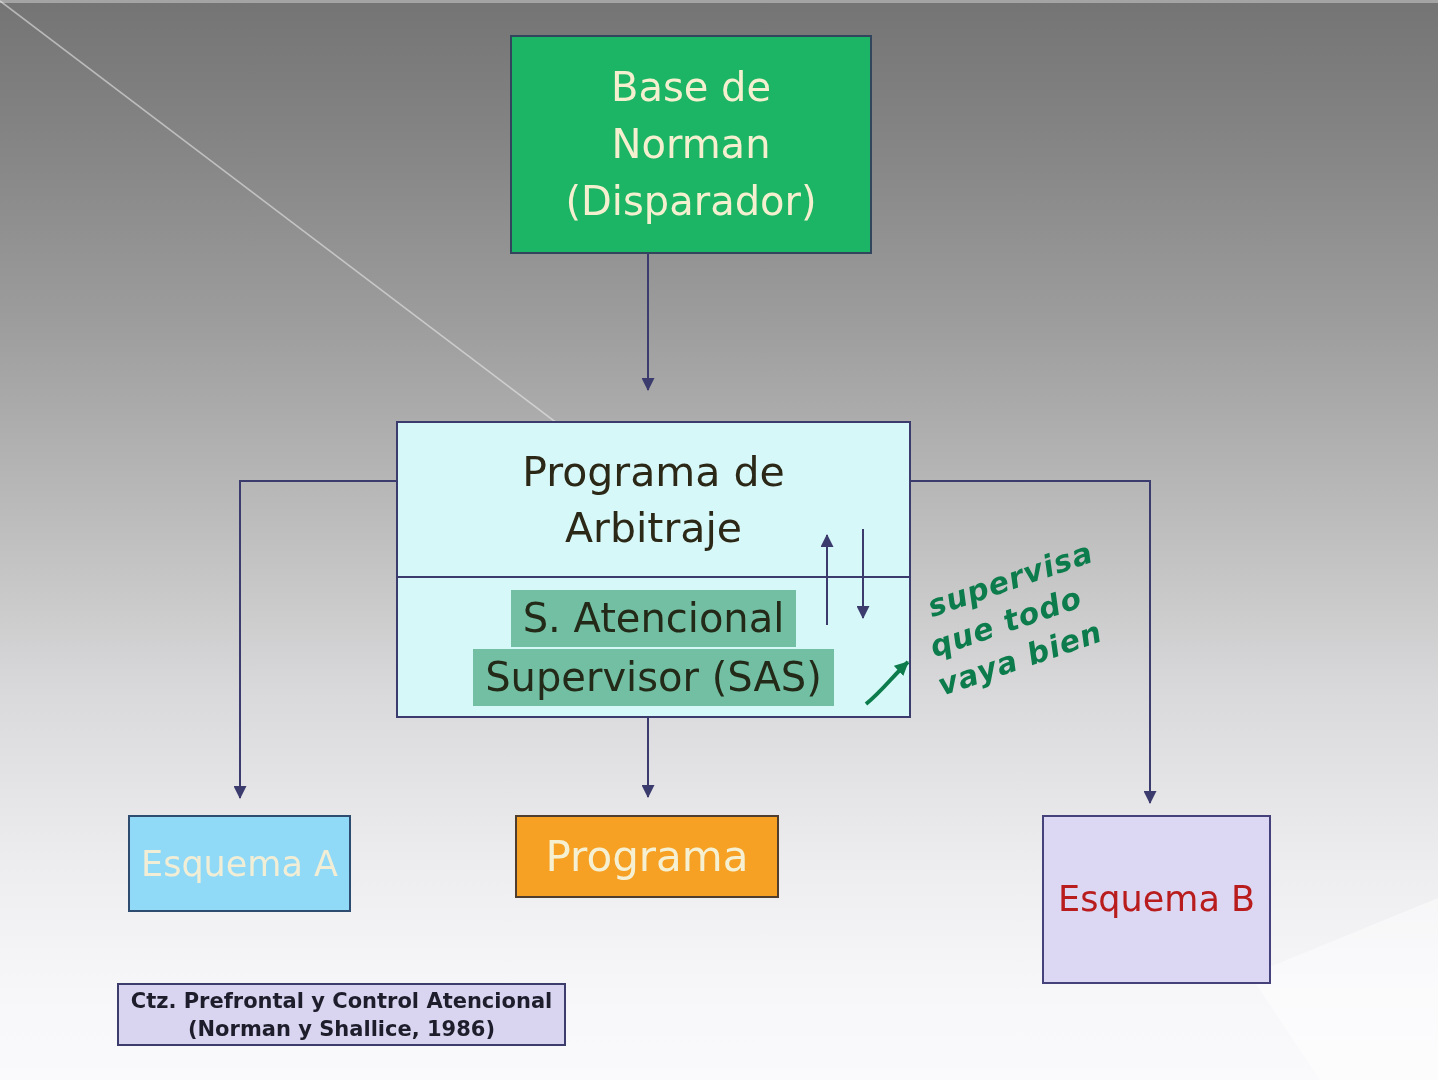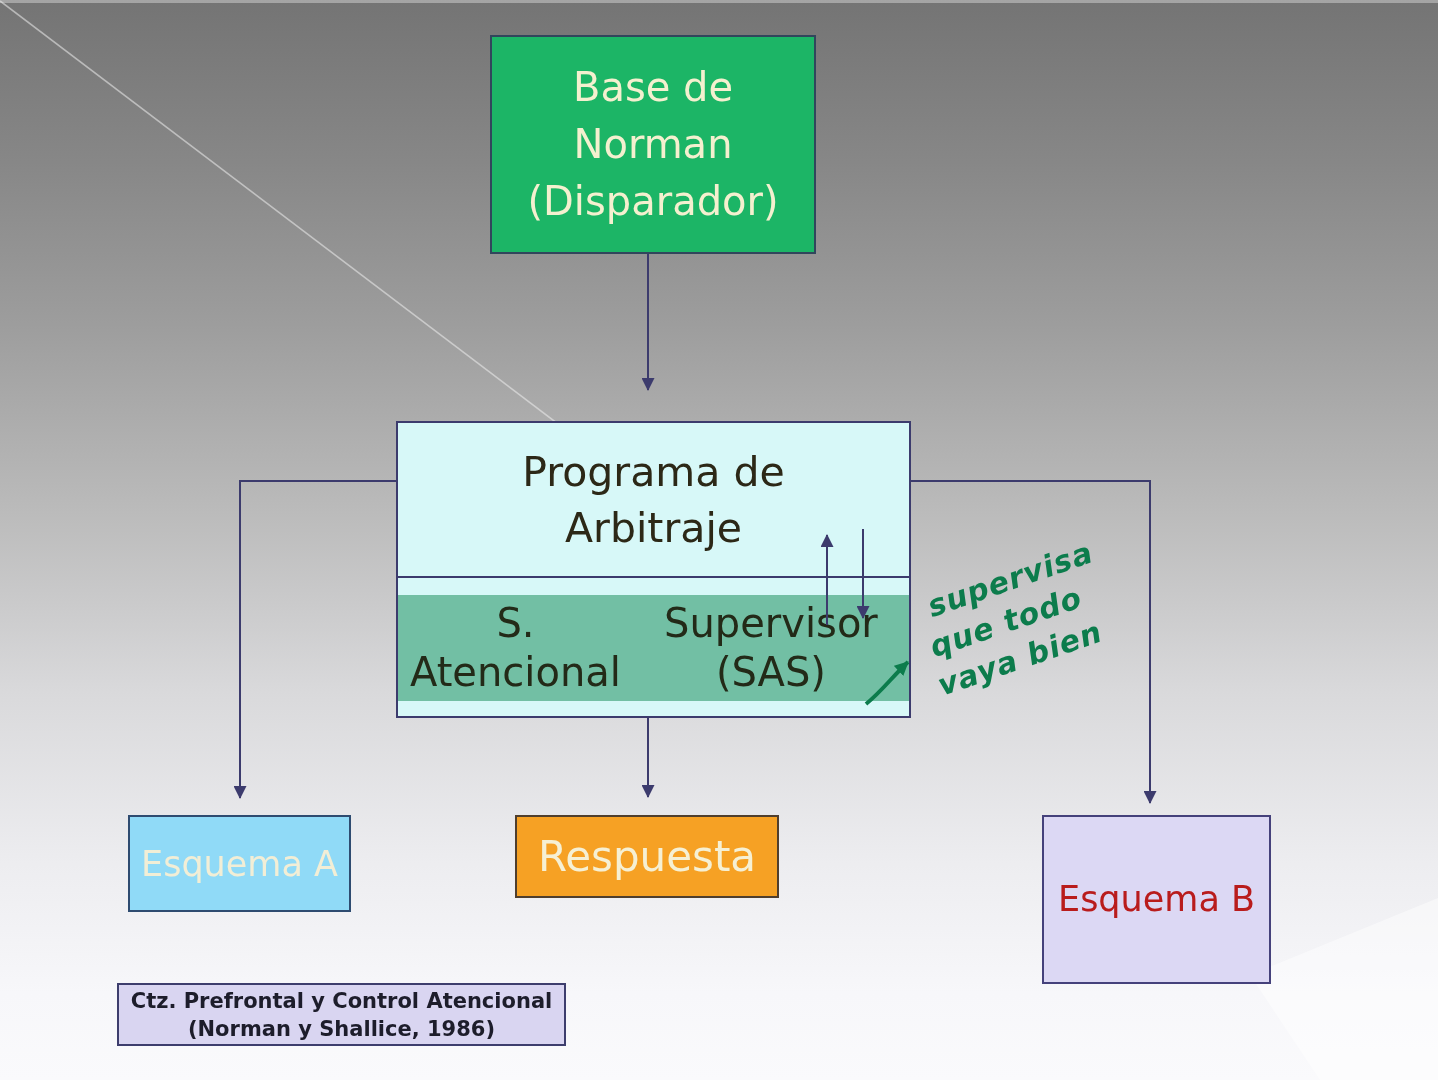--- a/index.html
+++ b/index.html
@@ -7,27 +7,27 @@
     position:relative;width:1438px;height:1080px;overflow:hidden;
     font-family:"DejaVu Sans","Liberation Sans",sans-serif;
     background:linear-gradient(180deg,#747474 0%,#878787 15%,#9d9d9d 30%,#bcbcbc 48%,#d9d9db 64%,#ededf0 80%,#f7f7fa 92%,#fafafc 100%);
   }
   .top-strip{position:absolute;top:0;left:0;right:0;height:3px;background:rgba(255,255,255,0.35);}
   svg.bg-decor{position:absolute;left:0;top:0;z-index:1;pointer-events:none;}
   .node{
     position:absolute;box-sizing:border-box;z-index:2;
     display:flex;flex-direction:column;align-items:center;justify-content:center;text-align:center;
   }
-  #database{left:490px;top:35px;width:326px;height:219px;background:#1cb566;border:2px solid #31465c;
+  #database{left:510px;top:35px;width:362px;height:219px;background:#1cb566;border:2px solid #31465c;
     color:#f4f0cf;font-size:40px;line-height:57px;}
   #arbitraje{left:396px;top:421px;width:515px;height:297px;background:#d7f8f8;border:2px solid #3c3b6d;
     justify-content:center;align-items:stretch;}
   .arb-top{height:153px;border-bottom:2px solid #3c3b6d;display:flex;flex-direction:column;
     align-items:center;justify-content:center;font-size:41px;line-height:56px;color:#2c2817;}
-  .arb-bottom{flex:1;display:flex;flex-direction:row;align-items:center;justify-content:center;padding-top:2px;}
+  .arb-bottom{flex:1;display:flex;flex-direction:column;align-items:center;justify-content:center;padding-top:2px;}
   .hl{display:inline-block;background:#72bfa4;color:#232a18;font-size:40px;line-height:49px;padding:4px 12px;margin:1px 0;}
   #esquema-a{left:128px;top:815px;width:223px;height:97px;background:#90daf7;border:2px solid #2e4b70;
     color:#f2eed6;font-size:35px;}
   #respuesta{left:515px;top:815px;width:264px;height:83px;background:#f6a124;border:2px solid #4f3e2d;
     color:#f6f0d3;font-size:42px;}
   #esquema-bcd{left:1042px;top:815px;width:229px;height:169px;background:#dcd8f4;border:2px solid #45417b;
     color:#b91c1c;font-size:35px;line-height:43px;}
   #citation{left:117px;top:983px;width:449px;height:63px;background:#d9d5f1;border:2px solid #3d3d6d;
     color:#1d1d2b;font-size:21px;line-height:28px;font-weight:bold;}
   .annotation{
@@ -68,21 +68,21 @@
       <span class="hl">S. Atencional</span>
       <span class="hl">Supervisor (SAS)</span>
     </div>
   </div>
 
   <div class="node" id="esquema-a">
     <div>Esquema A</div>
   </div>
 
   <div class="node" id="respuesta">
-    <div>Respuesta</div>
+    <div>Programa</div>
   </div>
 
   <div class="node" id="esquema-bcd">
     <div>Esquema B</div>
   </div>
 
   <div class="node" id="citation">
     <div>Ctz. Prefrontal y Control Atencional</div>
     <div>(Norman y Shallice, 1986)</div>
   </div>

